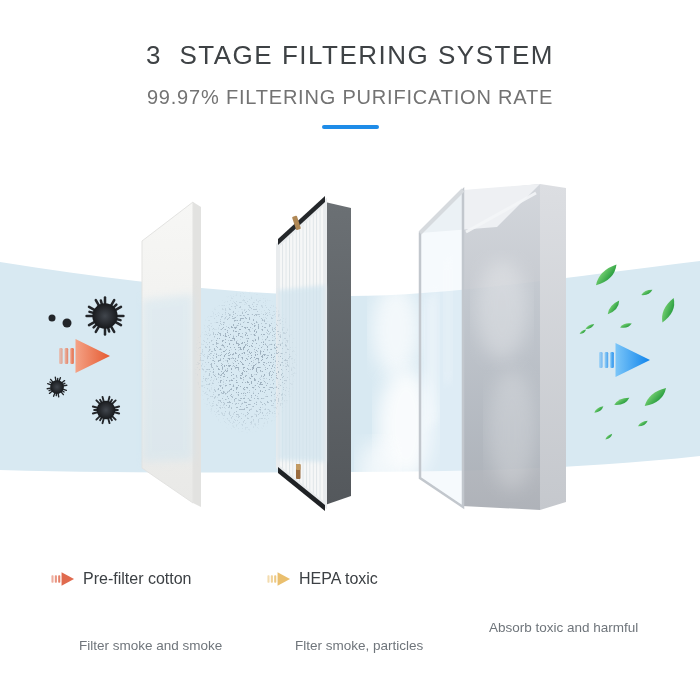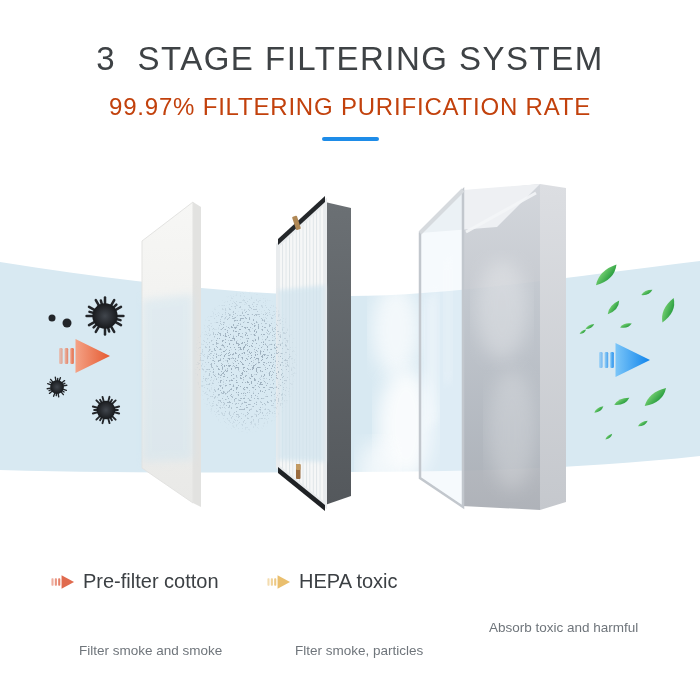--- a/index.html
+++ b/index.html
@@ -2,39 +2,39 @@
 <html><head>
 <meta charset="utf-8">
 <style>
   html,body{margin:0;padding:0;}
   body{
     width:700px;height:700px;position:relative;background:#ffffff;
     font-family:"Liberation Sans", sans-serif;overflow:hidden;
   }
   .header{position:absolute;top:0;left:0;width:700px;text-align:center;}
   .title{
-    margin-top:40px;font-size:33px;letter-spacing:1.5px;color:#3e4245;
+    margin-top:40px;font-size:26px;letter-spacing:1.5px;color:#3e4245;
     font-weight:500;white-space:pre;
   }
   .subtitle{
-    margin-top:15px;font-size:24px;letter-spacing:0.8px;color:#c2410c;
+    margin-top:15px;font-size:20px;letter-spacing:0.8px;color:#737373;
     font-weight:400;white-space:pre;
   }
   .accent-dash{
     width:57px;height:4px;border-radius:2px;background:#1e8ce8;
     margin:16px auto 0 auto;
   }
   .scene{position:absolute;left:0;top:158px;}
   .legend{position:absolute;left:0;top:570px;width:700px;height:90px;}
   .legend-item{position:absolute;top:0;}
   .legend-item.c1{left:50px;width:210px;}
   .legend-item.c2{left:266px;width:190px;}
   .legend-item.c3{left:460px;width:230px;}
   .item-head{display:flex;align-items:center;gap:8px;}
-  .item-title{font-size:20px;color:#3c4044;font-weight:500;white-space:pre;}
+  .item-title{font-size:16px;color:#3c4044;font-weight:500;white-space:pre;}
   .item-desc{margin-left:29px;font-size:13.5px;color:#6f757b;line-height:23px;white-space:pre;}
   .item-desc .line{display:block;}
   .legend-icon{flex:0 0 auto;display:block;}
 </style>
 </head>
 <body>
 
 <div class="header">
   <div class="title">3  STAGE FILTERING SYSTEM</div>
   <div class="subtitle">99.97% FILTERING PURIFICATION RATE</div>

